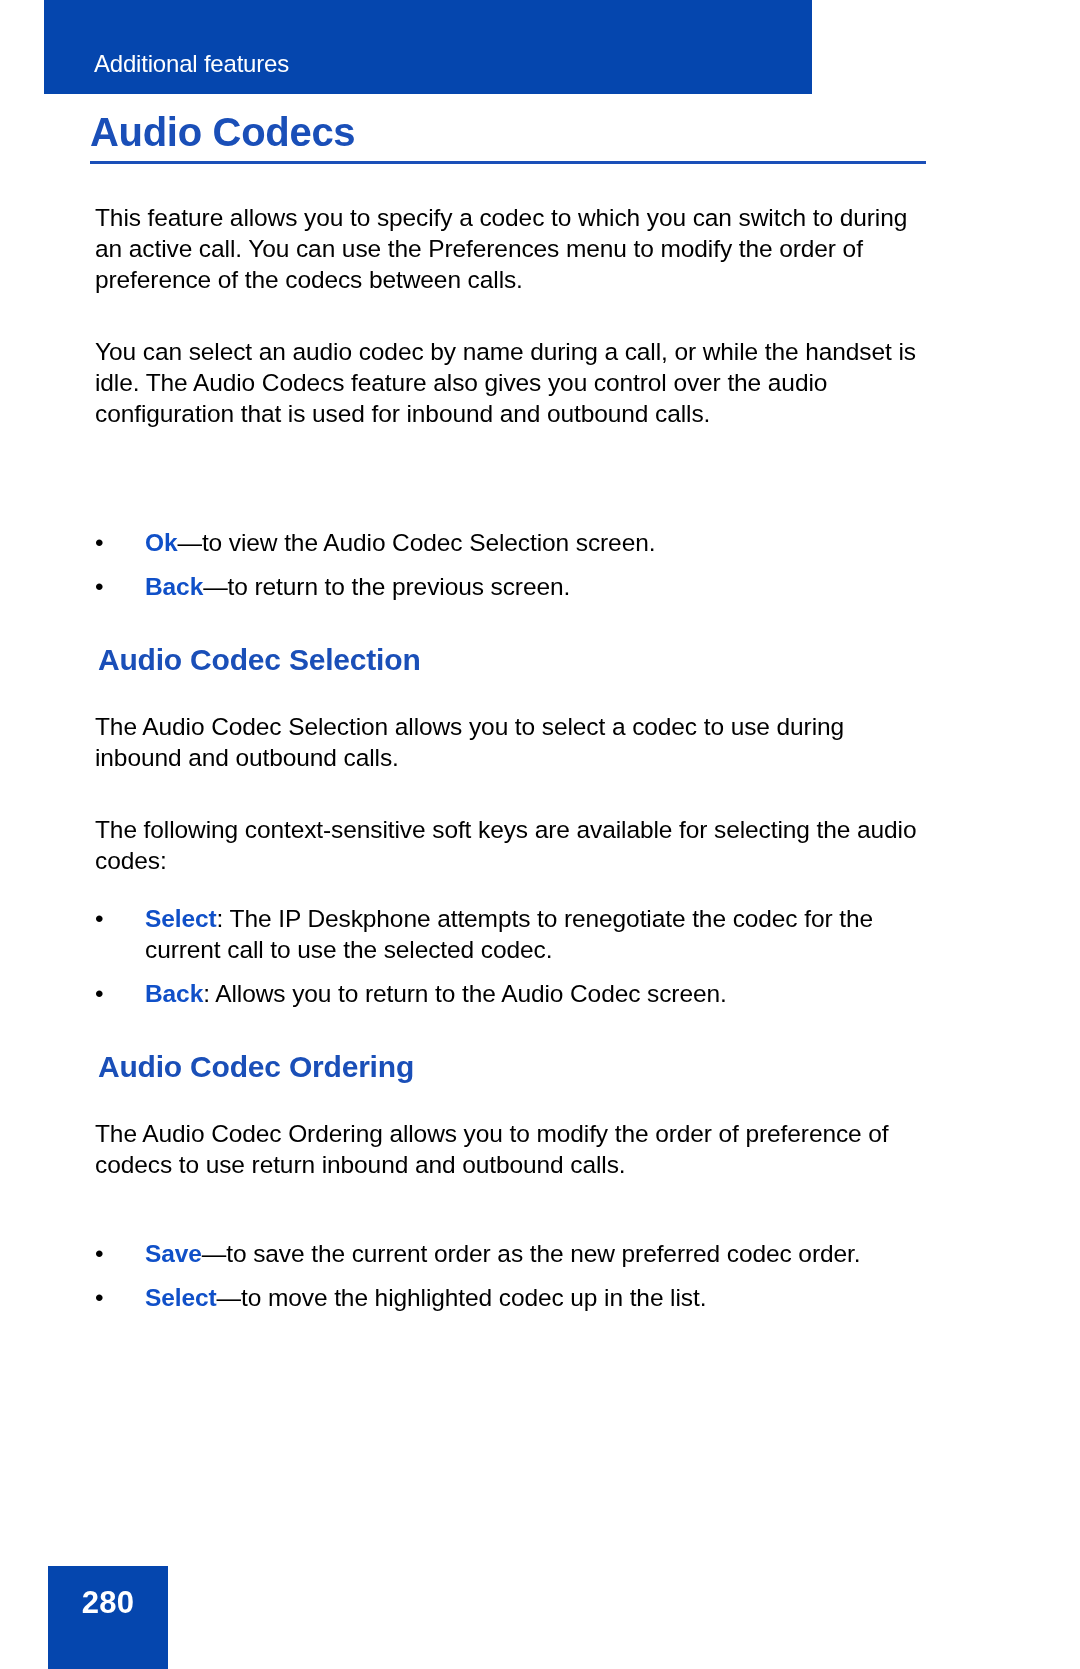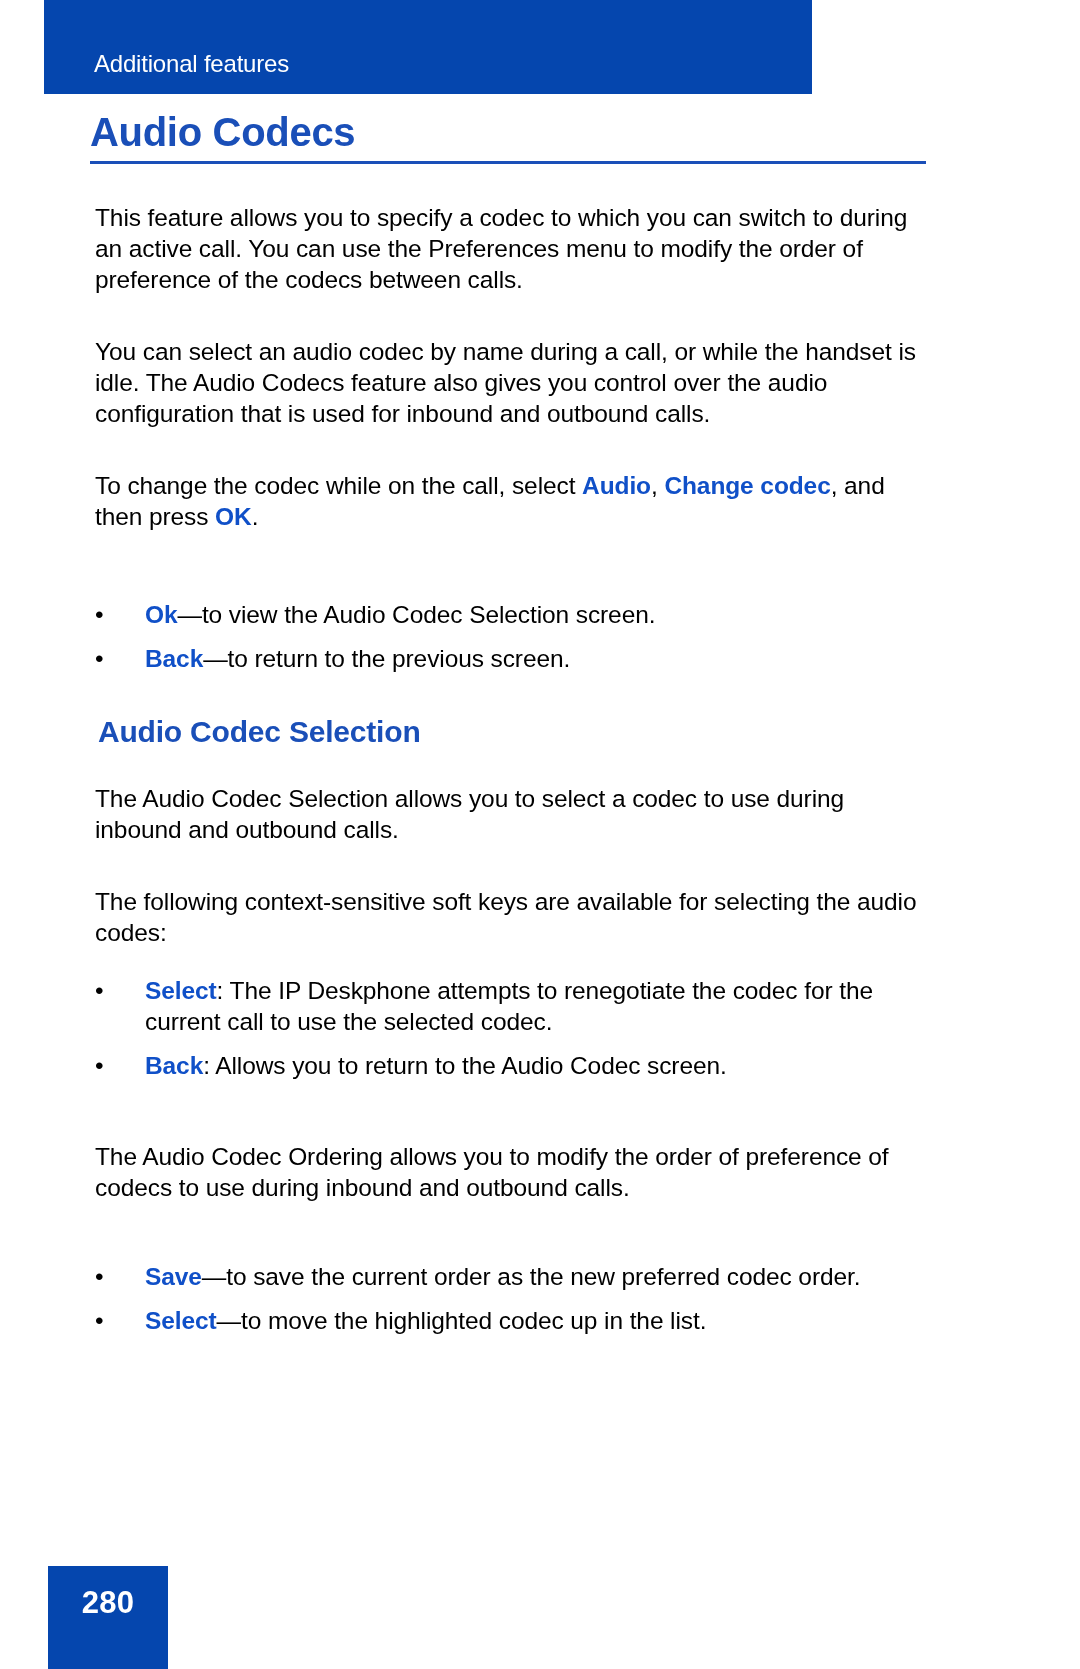--- a/index.html
+++ b/index.html
@@ -152,21 +152,20 @@
   <div class="spacer-lg"></div>
 
   <p class="body-para">This feature allows you to specify a codec to which you can switch to during an active call. You can use the Preferences menu to modify the order of preference of the codecs between calls.</p>
 
   <div class="spacer-md"></div>
 
   <p class="body-para">You can select an audio codec by name during a call, or while the handset is idle. The Audio Codecs feature also gives you control over the audio configuration that is used for inbound and outbound calls.</p>
 
   <div class="spacer-md"></div>
 
-  <p class="body-para"><span>To change the codec while on the call, select </span><span class="kw">Audio</span><span>, </span><span class="kw">Change codec</span><span>, and then press </span><span class="kw">OK</span><span>.</span></p>
 
   <div class="spacer-md"></div>
 
 
   <div class="spacer-md"></div>
 
   <ul class="bullet-list">
     <li><span class="bullet-dot">•</span><span class="kw">Ok</span><span>—to view the Audio Codec Selection screen.</span></li>
     <li><span class="bullet-dot">•</span><span class="kw">Back</span><span>—to return to the previous screen.</span></li>
   </ul>
@@ -185,24 +184,25 @@
 
   <div class="spacer-sm"></div>
 
   <ul class="bullet-list">
     <li><span class="bullet-dot">•</span><span class="kw">Select</span><span>: The IP Deskphone attempts to renegotiate the codec for the current call to use the selected codec.</span></li>
     <li><span class="bullet-dot">•</span><span class="kw">Back</span><span>: Allows you to return to the Audio Codec screen.</span></li>
   </ul>
 
   <div class="spacer-lg"></div>
 
-
-  <div class="spacer-sm"></div>
-
-  <p class="body-para">The Audio Codec Ordering allows you to modify the order of preference of codecs to use during inbound and outbound calls.</p>
+  <h2 class="sub-heading">Audio Codec Ordering</h2>
+
+  <div class="spacer-sm"></div>
+
+  <p class="body-para">The Audio Codec Ordering allows you to modify the order of preference of codecs to use return inbound and outbound calls.</p>
 
   <div class="spacer-md"></div>
 
 
   <div class="spacer-sm"></div>
 
   <ul class="bullet-list">
     <li><span class="bullet-dot">•</span><span class="kw">Save</span><span>—to save the current order as the new preferred codec order.</span></li>
     <li><span class="bullet-dot">•</span><span class="kw">Select</span><span>—to move the highlighted codec up in the list.</span></li>
   </ul>

